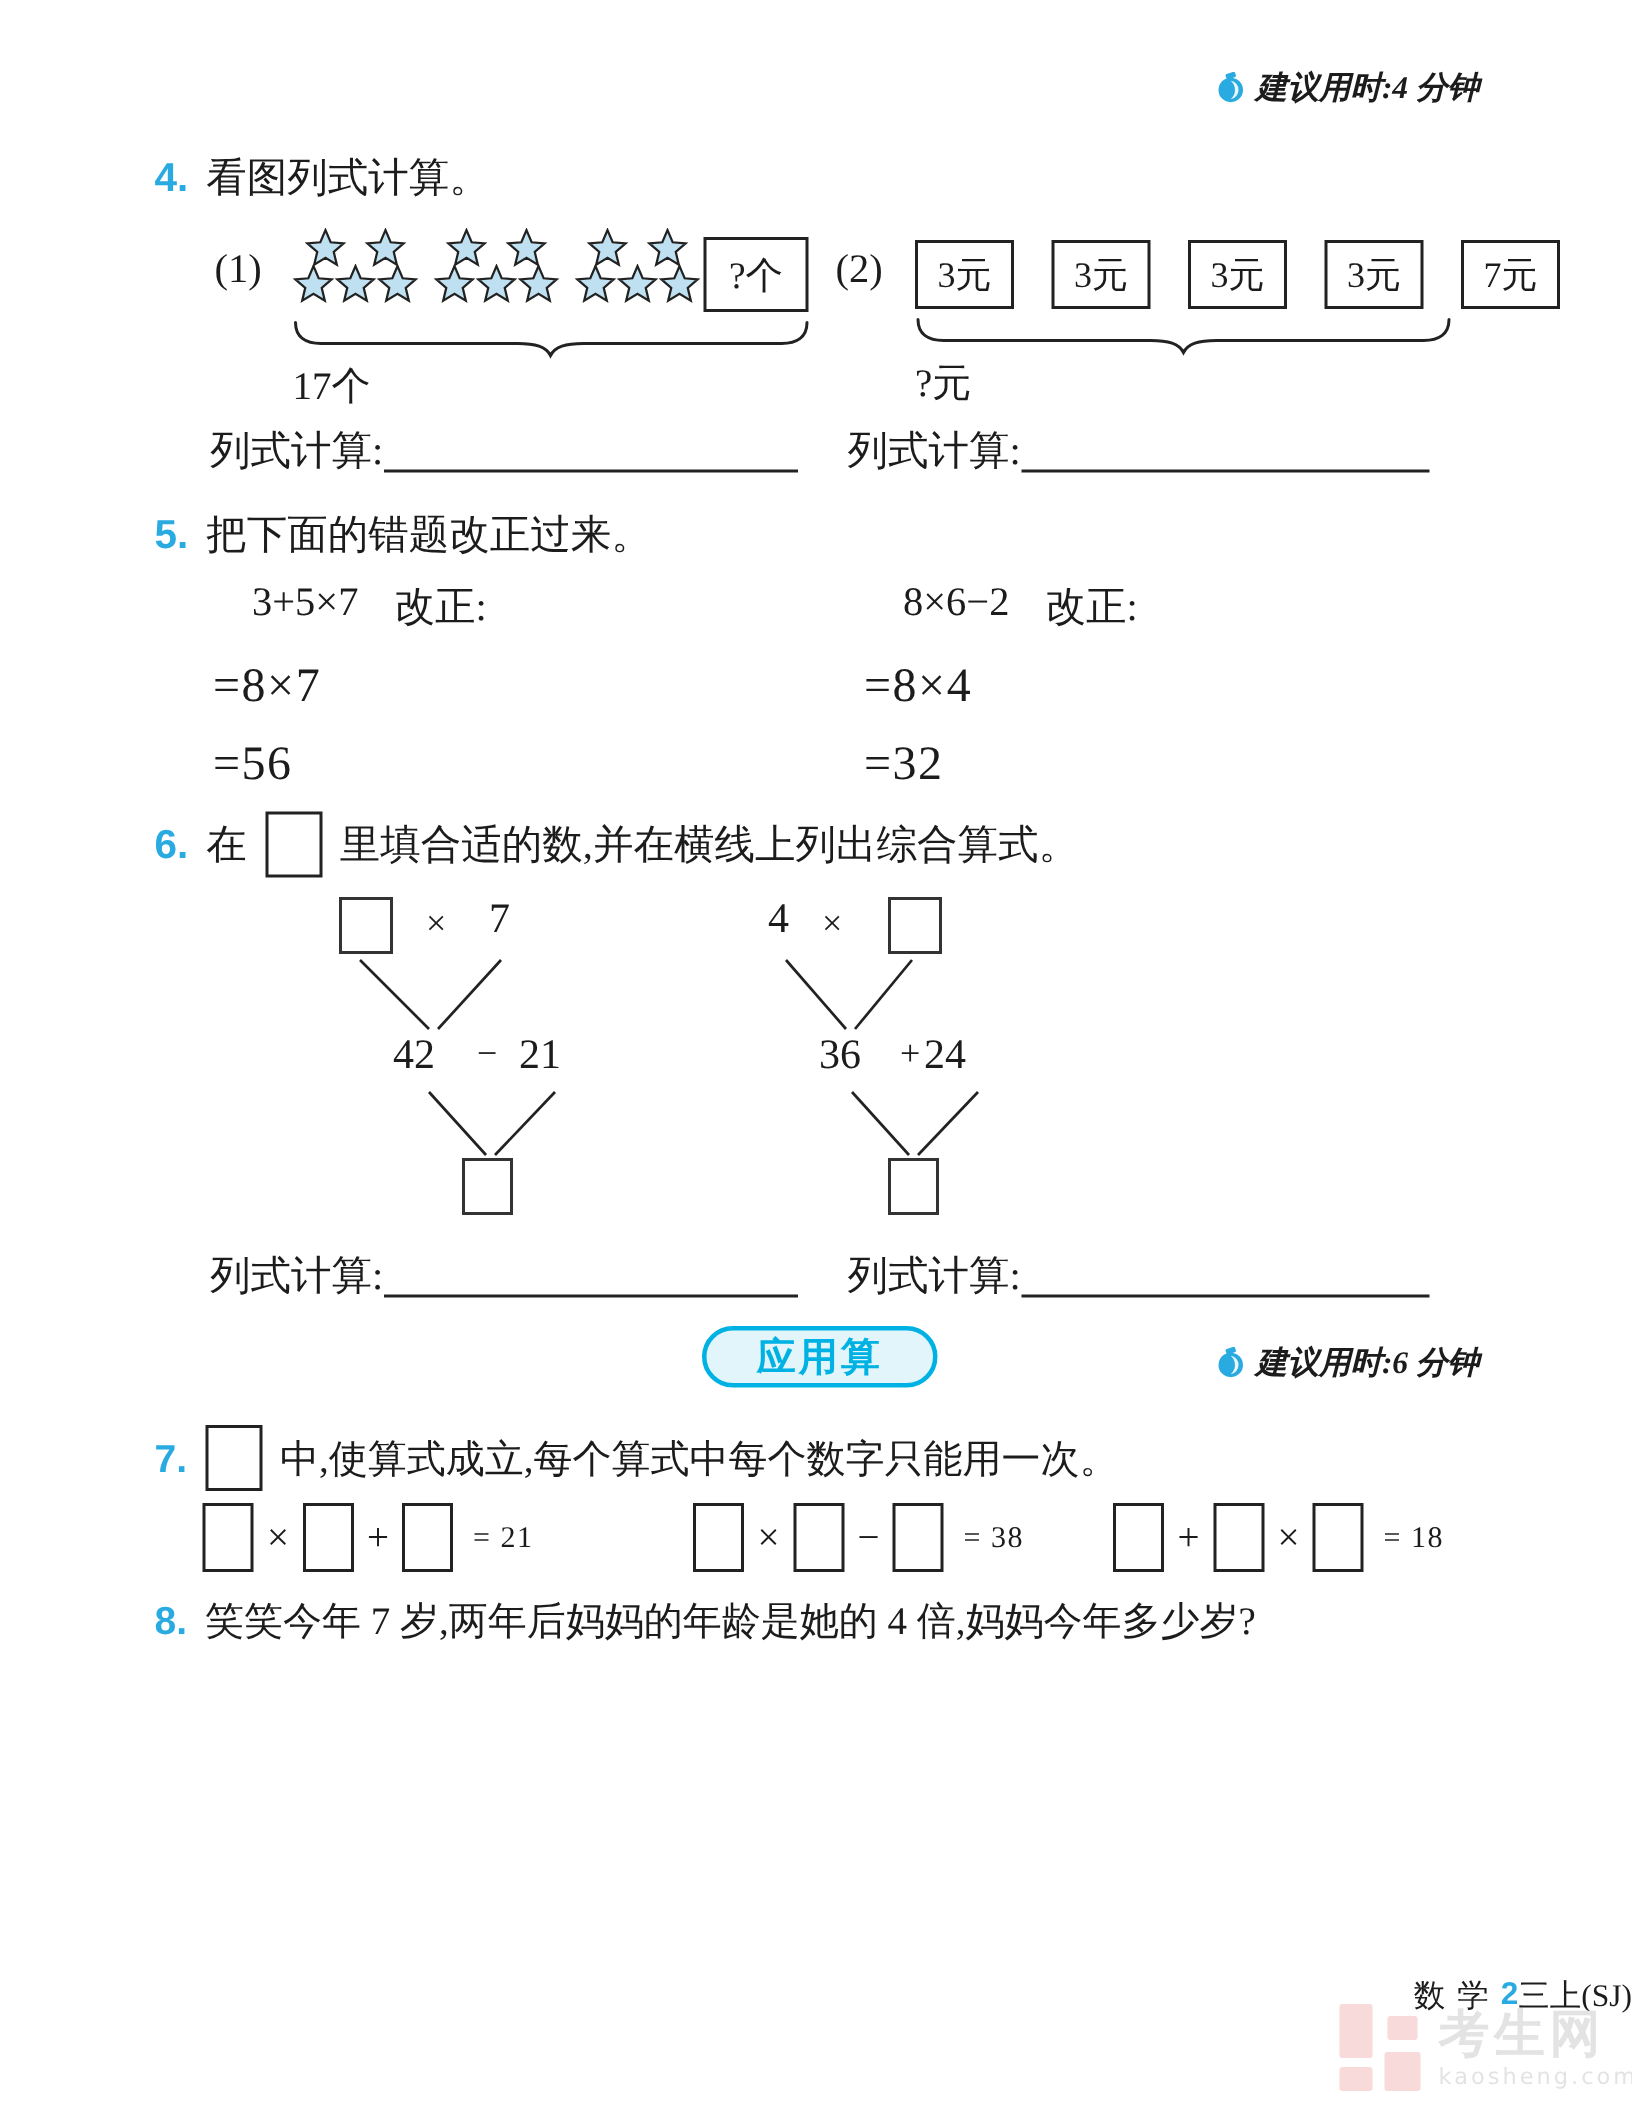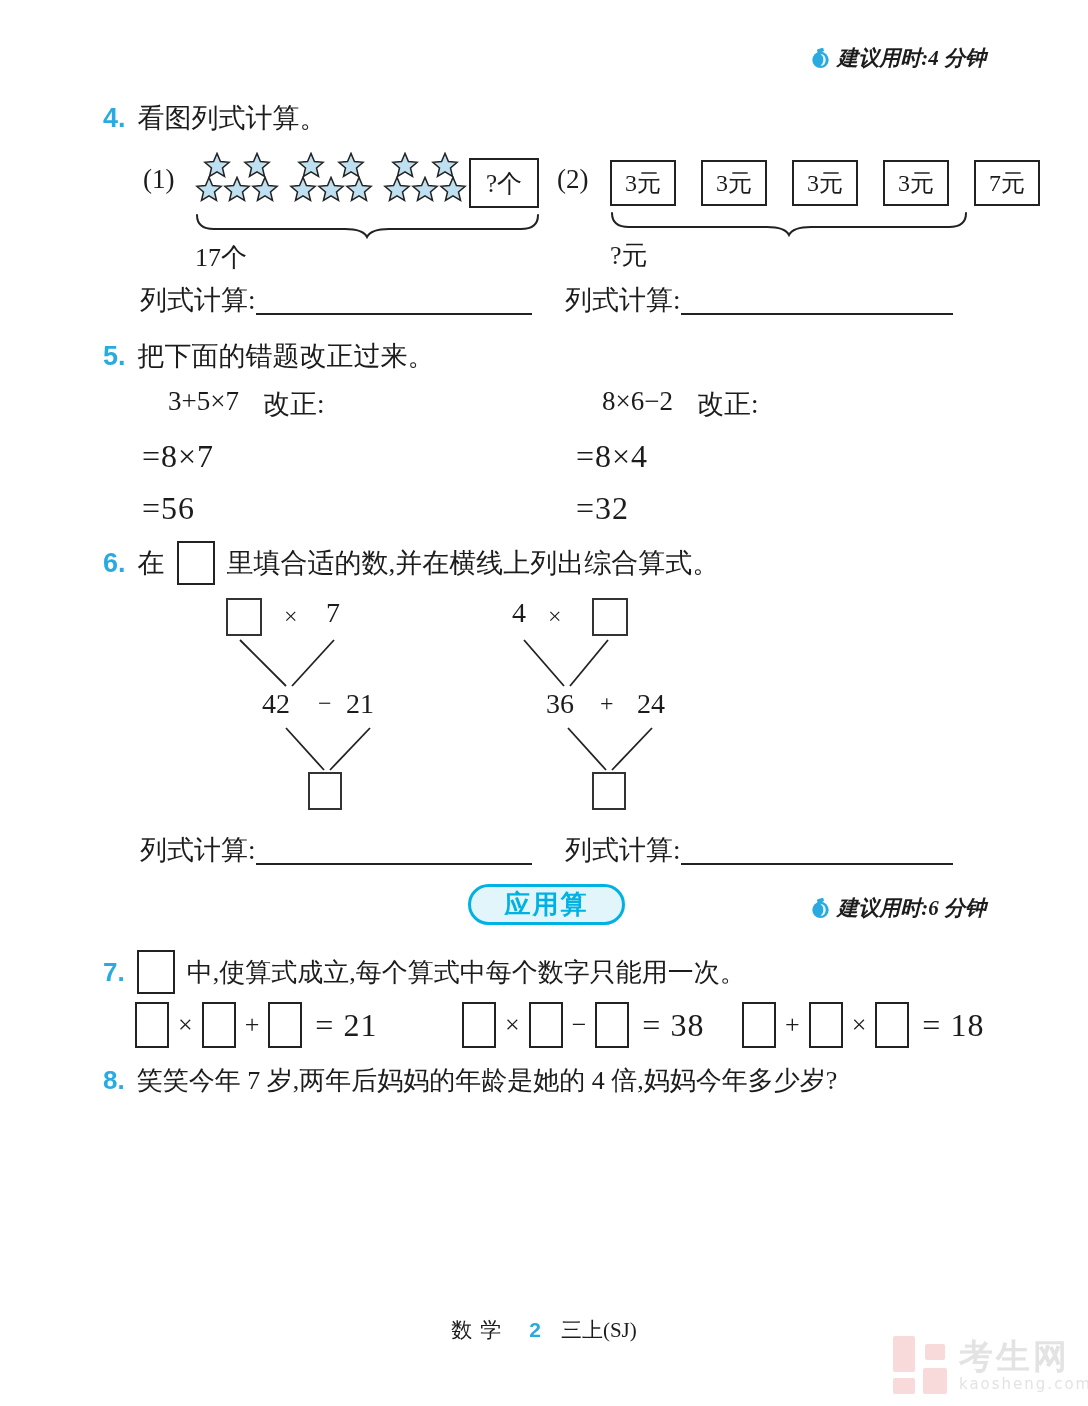--- a/index.html
+++ b/index.html
@@ -52,24 +52,24 @@
   .trees svg.lines{position:absolute;left:0;top:0;width:100%;height:100%}
   .tbox{position:absolute;border:2px solid #333;background:#fff}
   .tnum{position:absolute;font-size:28px}
   .tnum.op{font-size:24px}
 
   
   .eqrow{position:absolute;left:0;top:1002px;width:1088px;height:52px}
   .eq{position:absolute;top:0;display:flex;align-items:center;gap:9px}
   .sq{width:34px;height:46px;border:2px solid #222;background:#fff}
   .eq .op{font-size:26px}
-  .eq .res{font-size:32px;margin-left:4px;letter-spacing:1px}
-
-  
-  .footer{position:absolute;left:0;top:1316px;width:100%;display:flex;justify-content:center;align-items:center;gap:20px;font-size:21px}
+  .eq .res{font-size:20px;margin-left:4px;letter-spacing:1px}
+
+  
+  .footer{position:absolute;left:0;top:1316px;width:100%;display:flex;justify-content:flex-end;align-items:center;font-size:21px}
   .footer .subj{letter-spacing:8px}
   .footer .pnum{font-family:"Liberation Sans","DejaVu Sans",sans-serif;font-weight:bold;color:var(--accent)}
   .wm{position:absolute;left:893px;top:1336px;display:flex;align-items:center;gap:10px}
   .wm-logo{position:relative;width:56px;height:58px;flex:0 0 auto}
   .wm-logo i{position:absolute;background:var(--wm-pink);border-radius:2px}
   .wm-text{display:flex;flex-direction:column;line-height:1}
   .wm-name{font-family:"Liberation Sans","DejaVu Sans",sans-serif;font-weight:bold;font-size:34px;color:var(--wm-gray);letter-spacing:3px}
   .wm-domain{font-family:"DejaVu Sans",sans-serif;font-size:15px;color:var(--wm-gray);letter-spacing:2px;margin-top:4px}
 </style>
 </head>
@@ -249,21 +249,21 @@
     <span class="tnum" style="left:262px;top:93px">42</span>
     <span class="tnum op" style="left:318px;top:95px">−</span>
     <span class="tnum" style="left:346px;top:93px">21</span>
     <div class="tbox" style="left:308px;top:177px;width:34px;height:38px"></div>
 
     <span class="tnum" style="left:512px;top:2px">4</span>
     <span class="tnum op" style="left:548px;top:8px">×</span>
     <div class="tbox" style="left:592px;top:3px;width:36px;height:38px"></div>
     <span class="tnum" style="left:546px;top:93px">36</span>
     <span class="tnum op" style="left:600px;top:95px">+</span>
-    <span class="tnum" style="left:637px;top:93px">24</span>
+    <span class="tnum" style="left:616px;top:93px">24</span>
     <div class="tbox" style="left:592px;top:177px;width:34px;height:38px"></div>
   </div>
 
   <div class="ans-row" style="left:140px;top:832px;width:392px">
     <span>列式计算:</span>
     <span class="blank"></span>
   </div>
   <div class="ans-row" style="left:565px;top:832px;width:388px">
     <span>列式计算:</span>
     <span class="blank"></span>

